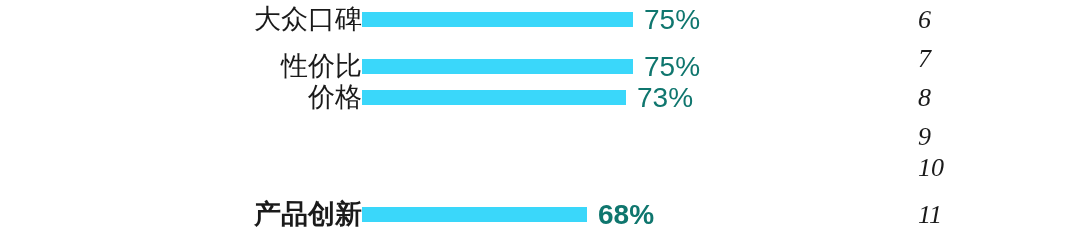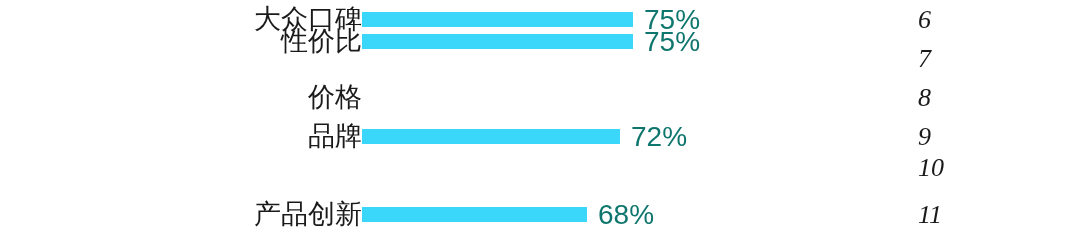--- a/index.html
+++ b/index.html
@@ -121,48 +121,43 @@
     <div class="bar-row" style="top:0px;">
       <div class="label-col">
         <span class="label-text">大众口碑</span>
       </div>
       <div class="bar-wrap">
         <div class="bar" style="width:271px;"></div>
         <span class="bar-value">75%</span>
       </div>
     </div>
 
-    <div class="bar-row" style="top:22px;">
+    <div class="bar-row" style="top:47px;">
       <div class="label-col">
         <span class="label-text">性价比</span>
       </div>
       <div class="bar-wrap">
         <div class="bar" style="width:271px;"></div>
         <span class="bar-value">75%</span>
       </div>
     </div>
 
     <div class="bar-row" style="top:78px;text-align:right;">
       <div class="label-col">
         <span class="label-text">价格</span>
       </div>
-    </div>
-
-    <div class="bar-row" style="top:117px;">
-      <div class="label-col">
-        <span class="label-text">品牌</span>
-      </div>
       <div class="bar-wrap">
-        <div class="bar" style="width:258px;"></div>
-        <span class="bar-value">72%</span>
+        <div class="bar" style="width:264px;"></div>
+        <span class="bar-value">73%</span>
       </div>
     </div>
 
 
-    <div class="bar-row" style="top:195px;">
+
+    <div class="bar-row" style="top:195px;font-weight:bold;">
       <div class="label-col">
         <span class="label-text">产品创新</span>
       </div>
       <div class="bar-wrap">
         <div class="bar" style="width:225px;"></div>
         <span class="bar-value">68%</span>
       </div>
     </div>
 
   </div>

